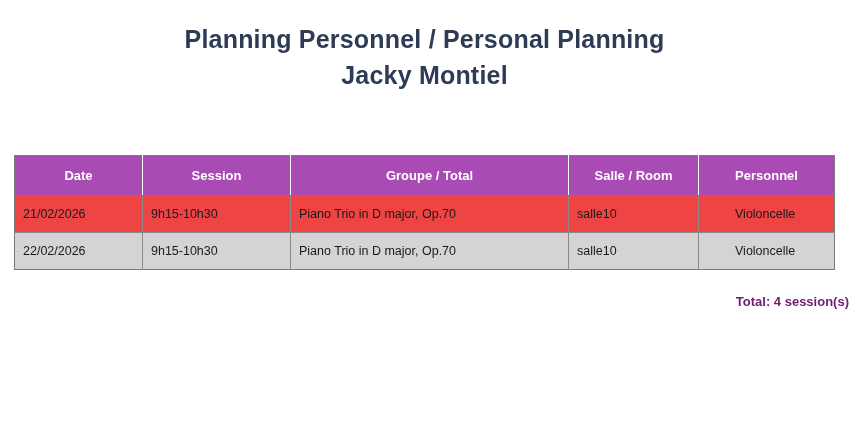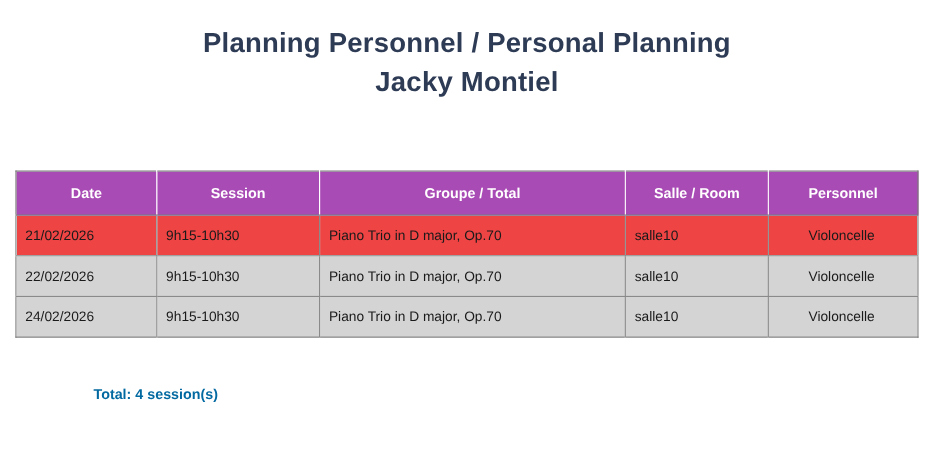--- a/index.html
+++ b/index.html
@@ -81,25 +81,26 @@
   table.schedule tbody tr.even td {
     background: #d4d4d4;
   }
   .col-date   { width: 128px; }
   .col-session{ width: 148px; }
   .col-group  { width: 278px; }
   .col-room   { width: 130px; }
   .col-instr  { width: 136px; }
 
   .total-line {
-    margin-top: 44px;
+    margin-top: 24px;
     margin-left: 85px;
     font-size: 13px;
     font-weight: bold;
-    color: #0369a1;
+    color: #701a75;
+    text-align: right;
   }
 </style>
 </head>
 <body>
 
 <div class="page">
 
   <div class="title-block">
     <div class="title-line">Planning Personnel / Personal Planning</div>
     <div class="title-line">Jacky Montiel</div>
@@ -131,26 +132,19 @@
           <td>salle10</td>
           <td>Violoncelle</td>
         </tr>
         <tr class="even">
           <td>22/02/2026</td>
           <td>9h15-10h30</td>
           <td>Piano Trio in D major, Op.70</td>
           <td>salle10</td>
           <td>Violoncelle</td>
         </tr>
-        <tr class="even">
-          <td>24/02/2026</td>
-          <td>9h15-10h30</td>
-          <td>Piano Trio in D major, Op.70</td>
-          <td>salle10</td>
-          <td>Violoncelle</td>
-        </tr>
       </tbody>
     </table>
   </div>
 
   <div class="total-line">Total: 4 session(s)</div>
 
 </div>
 
 </body></html>

